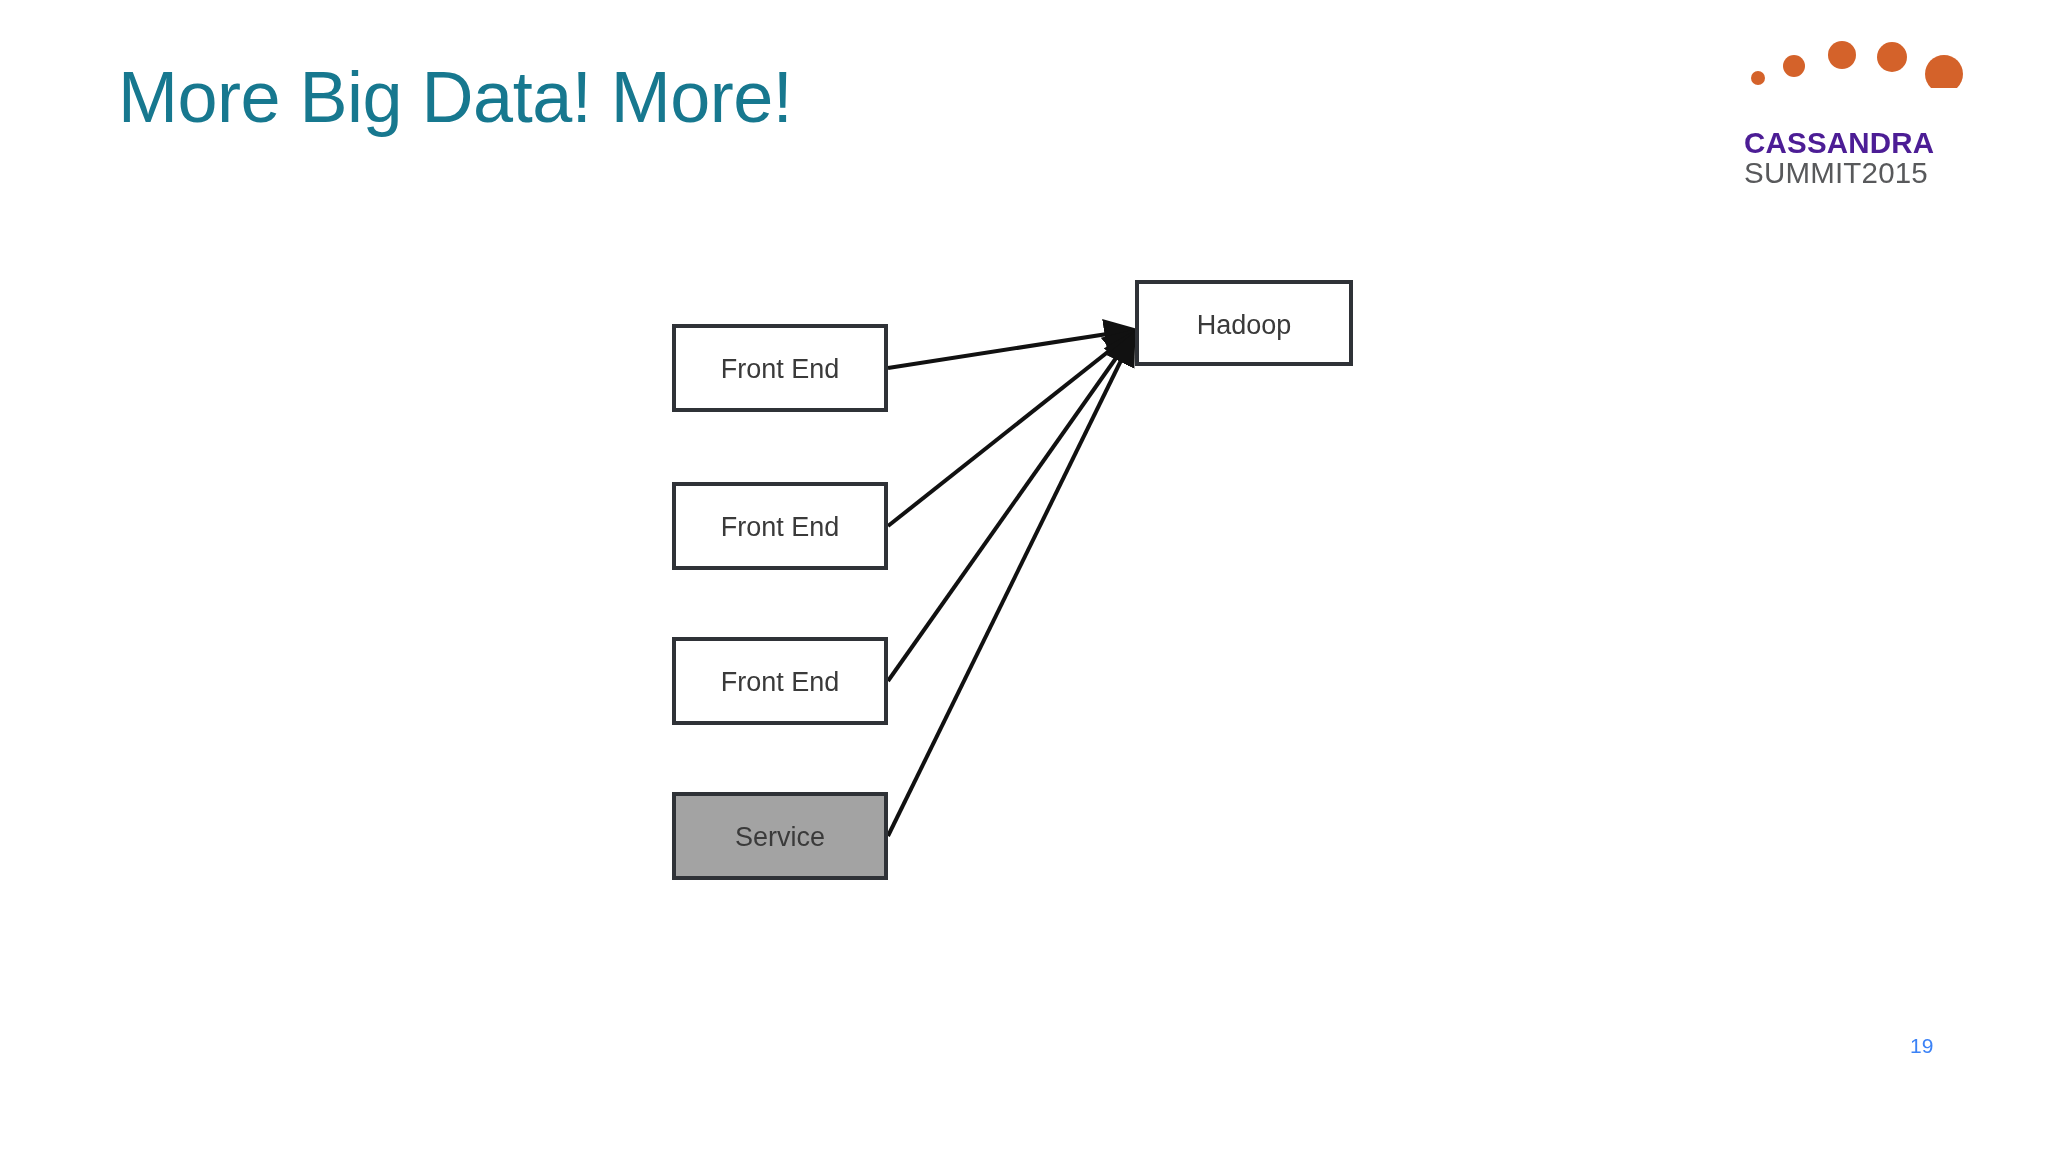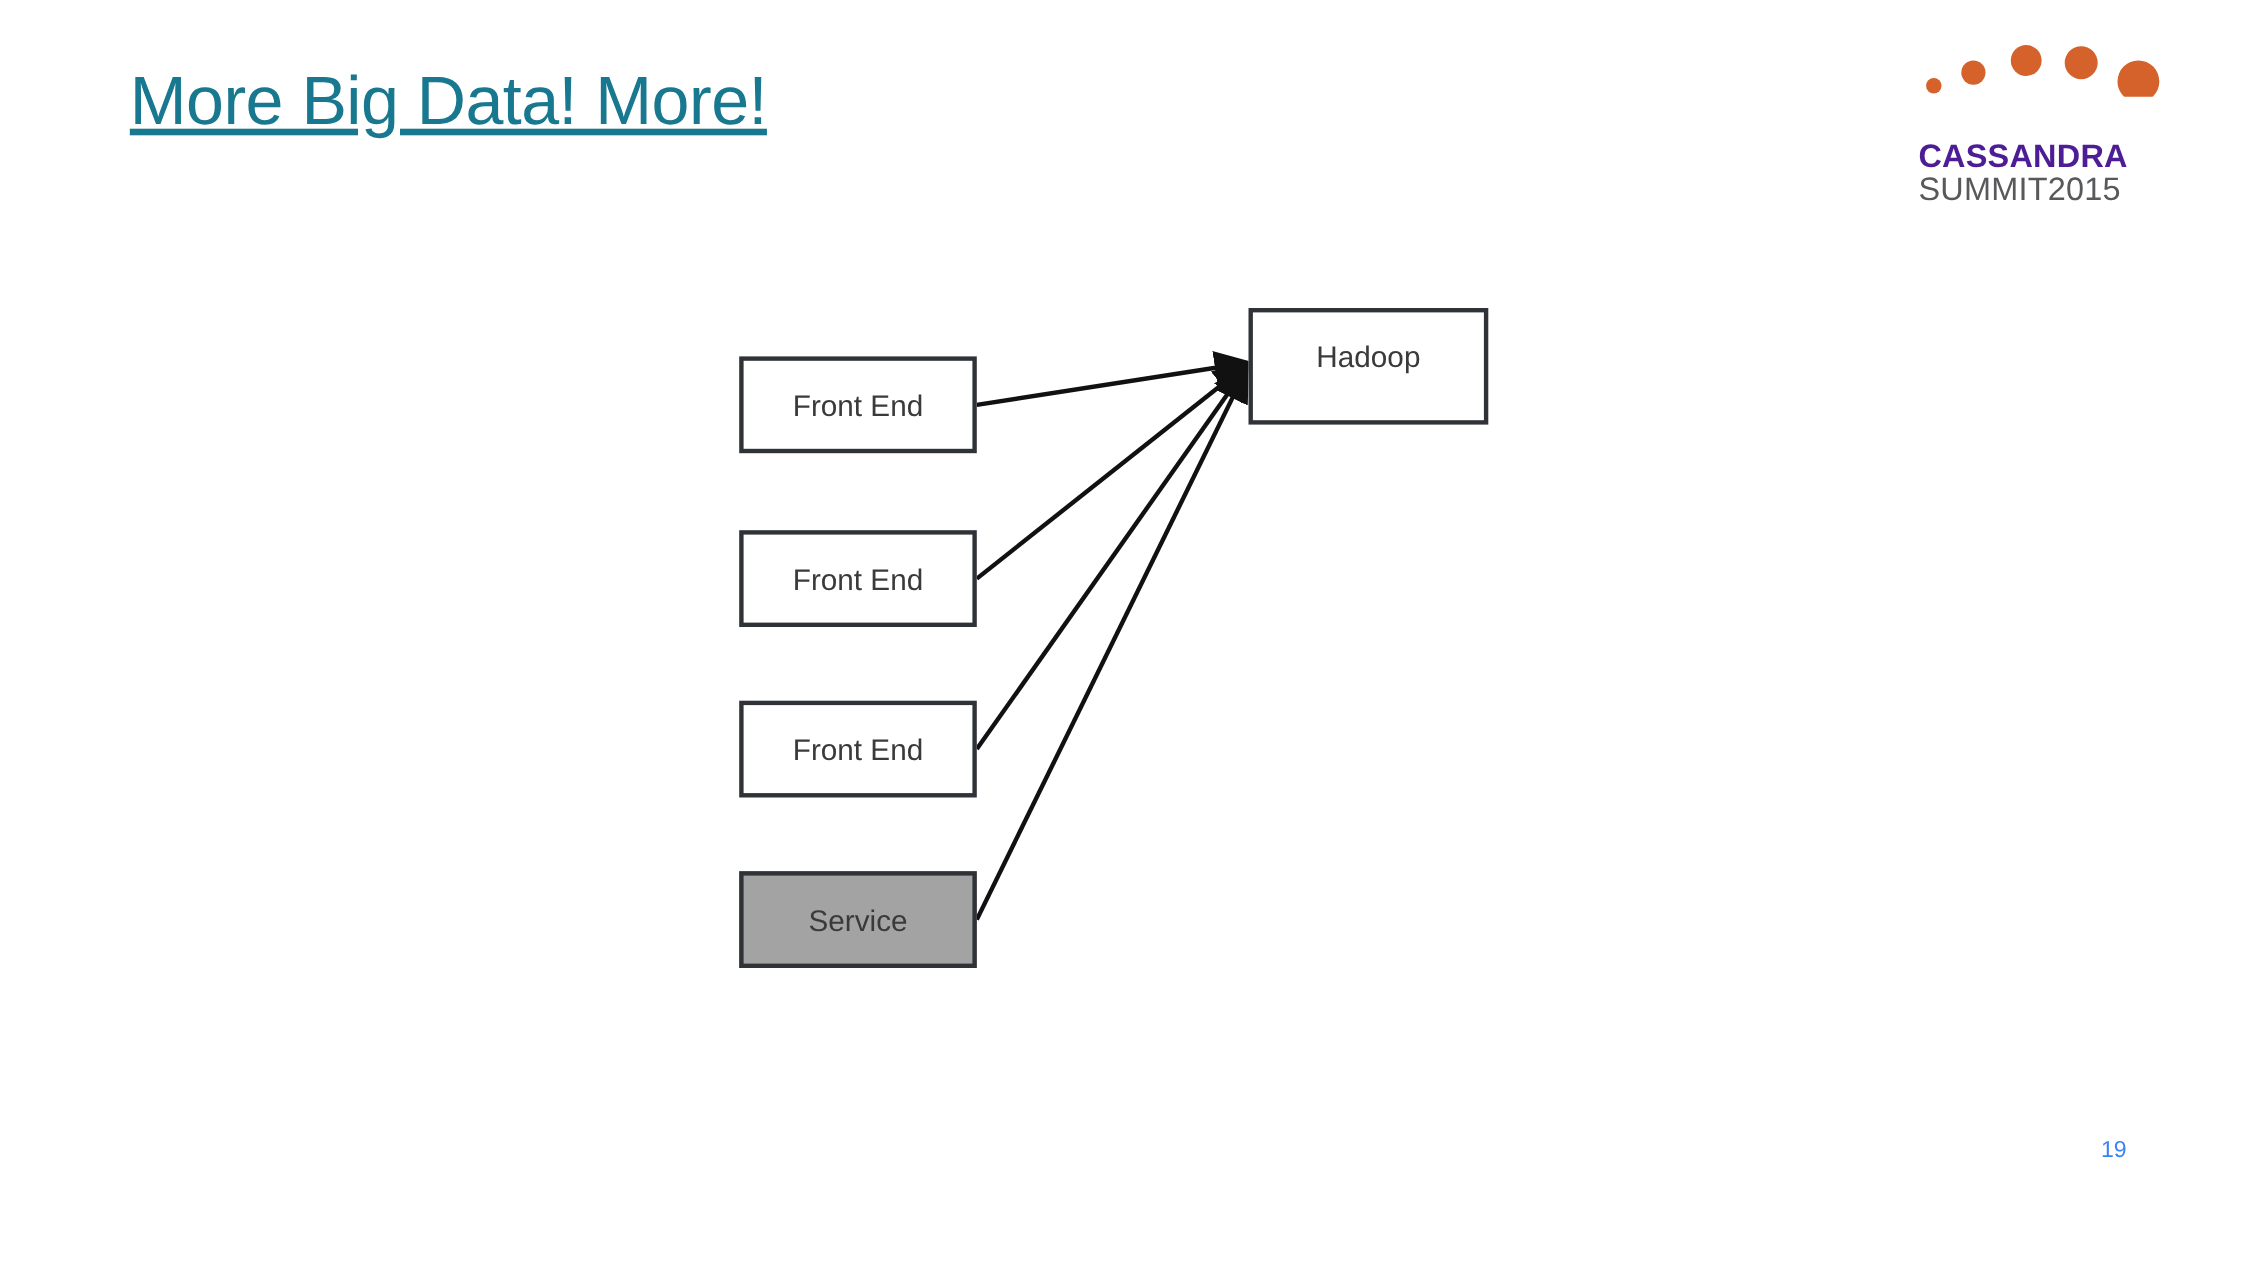--- a/index.html
+++ b/index.html
@@ -23,27 +23,26 @@
     width: 2048px;
     height: 1152px;
     background: #ffffff;
   }
 
   
   .slide-title {
     position: absolute;
     left: 118px;
     top: 60px;
-    font-size: 62px;
+    font-size: 72px;
     line-height: 1.05;
     font-weight: 400;
     color: #17788f;
     letter-spacing: -0.5px;
     white-space: nowrap;
-    text-decoration: underline;
   }
 
   
   .logo {
     position: absolute;
     right: 72px;
     top: 26px;
     width: 232px;
     height: 116px;
   }
@@ -164,21 +163,21 @@
         </div>
         <div class="node-box" style="left: 672px; top: 482px; width: 216px; height: 88px; border-color: rgb(47, 50, 55); background: rgb(255, 255, 255);">
           <div class="node-label" style="top: 26px;">Front End</div>
         </div>
         <div class="node-box" style="left: 672px; top: 637px; width: 216px; height: 88px; border-color: rgb(47, 50, 55); background: rgb(255, 255, 255);">
           <div class="node-label" style="top: 26px;">Front End</div>
         </div>
         <div class="node-box" style="left: 672px; top: 792px; width: 216px; height: 88px; border-color: rgb(47, 50, 55); background: #a3a3a3;">
           <div class="node-label" style="top: 26px;">Service</div>
         </div>
-        <div class="node-box" style="left: 1135px; top: 280px; width: 218px; height: 106px; border-color: rgb(47, 50, 55); background: rgb(255, 255, 255);">
+        <div class="node-box" style="left: 1135px; top: 280px; width: 218px; height: 86px; border-color: rgb(47, 50, 55); background: rgb(255, 255, 255);">
           <div class="node-label" style="top: 26px;">Hadoop</div>
         </div>
       </div>
   </div>
 
   <div class="page-number">19</div>
 
 </div>
 
 </body></html>

